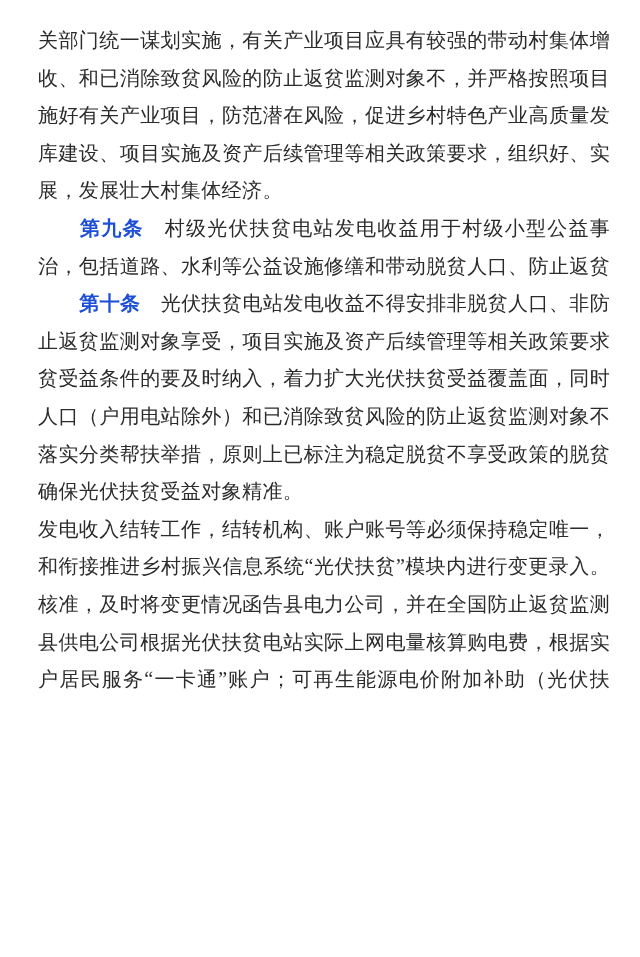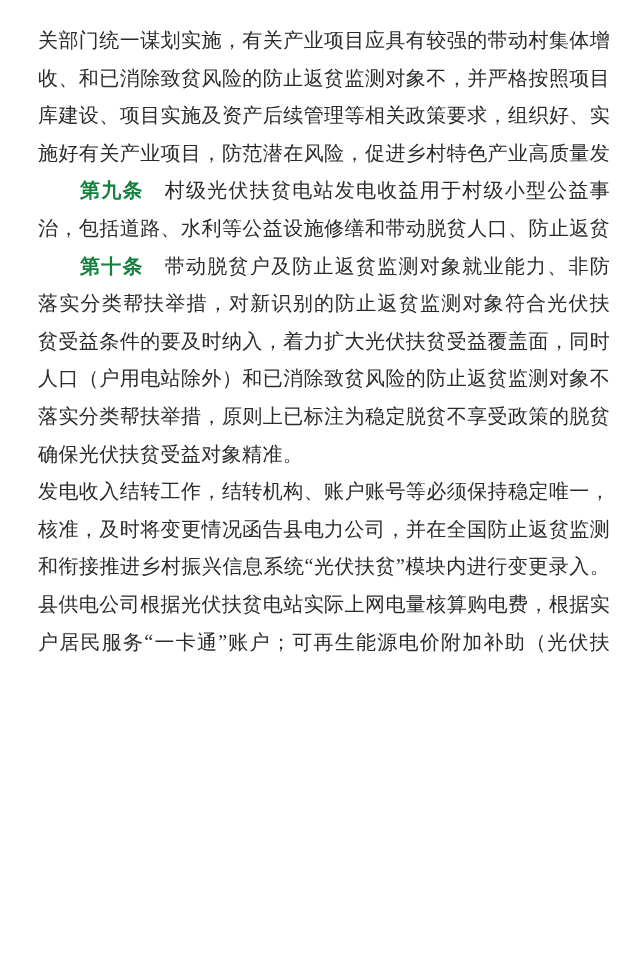--- a/index.html
+++ b/index.html
@@ -40,49 +40,50 @@
     display: inline-block;
     width: 41px;
   }
   .gap {
     display: inline-block;
     width: 20px;
   }
   .art-no {
     font-weight: bold;
     font-family: "Liberation Sans", "DejaVu Sans", sans-serif;
-    color: #15803d;
+    color: #1d4ed8;
   }
   .page-number {
     position: absolute;
     left: 38px;
     top: 921px;
     font-size: 16px;
     letter-spacing: 2px;
     color: #2b2b2b;
     font-family: "Liberation Serif", "DejaVu Serif", serif;
   }
 </style>
 </head>
 <body>
 
 <div class="page">
   <div class="content" id="doc-lines">
       <div class="line just"><span>关部门统一谋划实施，有关产业项目应具有较强的带动村集体增</span></div>
       <div class="line just"><span>收、和已消除致贫风险的防止返贫监测对象不，并严格按照项目</span></div>
+      <div class="line just"><span>施好有关产业项目，防范潜在风险，促进乡村特色产业高质量发</span></div>
       <div class="line just"><span>库建设、项目实施及资产后续管理等相关政策要求，组织好、实</span></div>
-      <div class="line just"><span>施好有关产业项目，防范潜在风险，促进乡村特色产业高质量发</span></div>
+      <div class="line"><span>展，发展壮大村集体经济。</span></div>
       <div class="line just"><span class="indent"></span><span class="art-no">第九条</span><span class="gap"></span><span>村级光伏扶贫电站发电收益用于村级小型公益事</span></div>
       <div class="line just"><span>治，包括道路、水利等公益设施修缮和带动脱贫人口、防止返贫</span></div>
-      <div class="line just"><span class="indent"></span><span class="art-no">第十条</span><span class="gap"></span><span>带动脱贫户及防止返贫监测对象就业能力、非防</span></div>
-      <div class="line just"><span>落实分类帮扶举措，对新识别的防止返贫监测对象符合光伏扶</span></div>
+      <div class="line just"><span class="indent"></span><span class="art-no">第十条</span><span class="gap"></span><span>光伏扶贫电站发电收益不得安排非脱贫人口、非防</span></div>
+      <div class="line just"><span>止返贫监测对象享受，项目实施及资产后续管理等相关政策要求</span></div>
       <div class="line just"><span>贫受益条件的要及时纳入，着力扩大光伏扶贫受益覆盖面，同时</span></div>
       <div class="line just"><span>人口（户用电站除外）和已消除致贫风险的防止返贫监测对象不</span></div>
       <div class="line just"><span>落实分类帮扶举措，原则上已标注为稳定脱贫不享受政策的脱贫</span></div>
       <div class="line"><span>确保光伏扶贫受益对象精准。</span></div>
       <div class="line just"><span>发电收入结转工作，结转机构、账户账号等必须保持稳定唯一，</span></div>
+      <div class="line just"><span>和衔接推进乡村振兴信息系统“光伏扶贫”模块内进行变更录入。</span></div>
       <div class="line just"><span>核准，及时将变更情况函告县电力公司，并在全国防止返贫监测</span></div>
-      <div class="line just"><span>和衔接推进乡村振兴信息系统“光伏扶贫”模块内进行变更录入。</span></div>
       <div class="line just"><span>县供电公司根据光伏扶贫电站实际上网电量核算购电费，根据实</span></div>
       <div class="line just"><span>户居民服务“一卡通”账户；可再生能源电价附加补助（光伏扶</span></div>
     </div>
   <div class="page-number">- 4 -</div>
 </div>
 
 </body></html>

